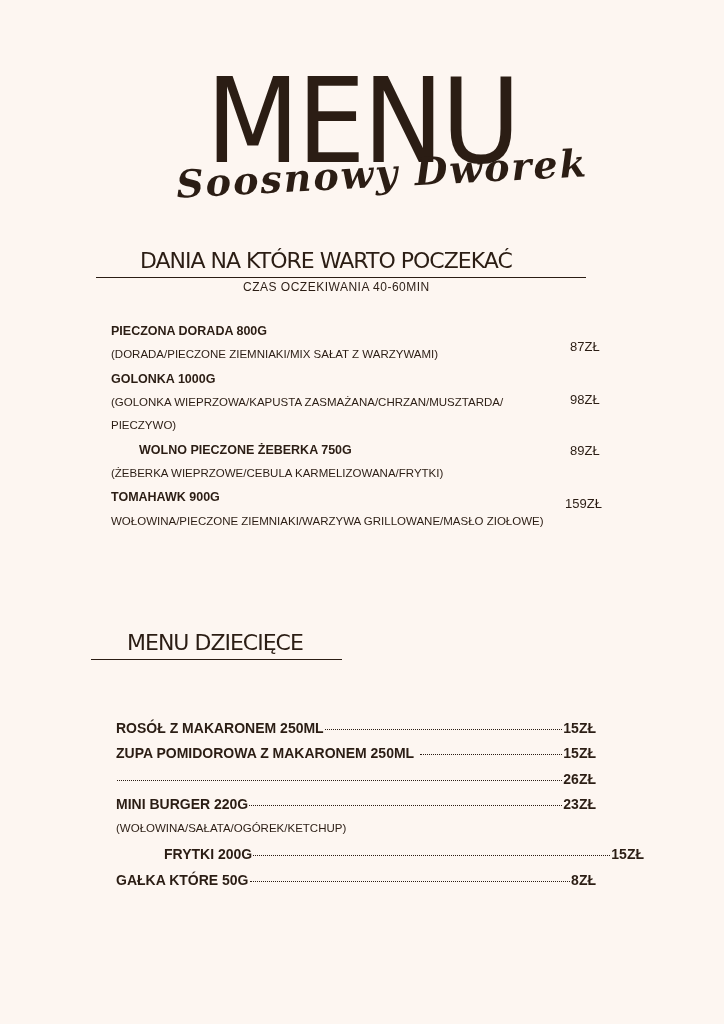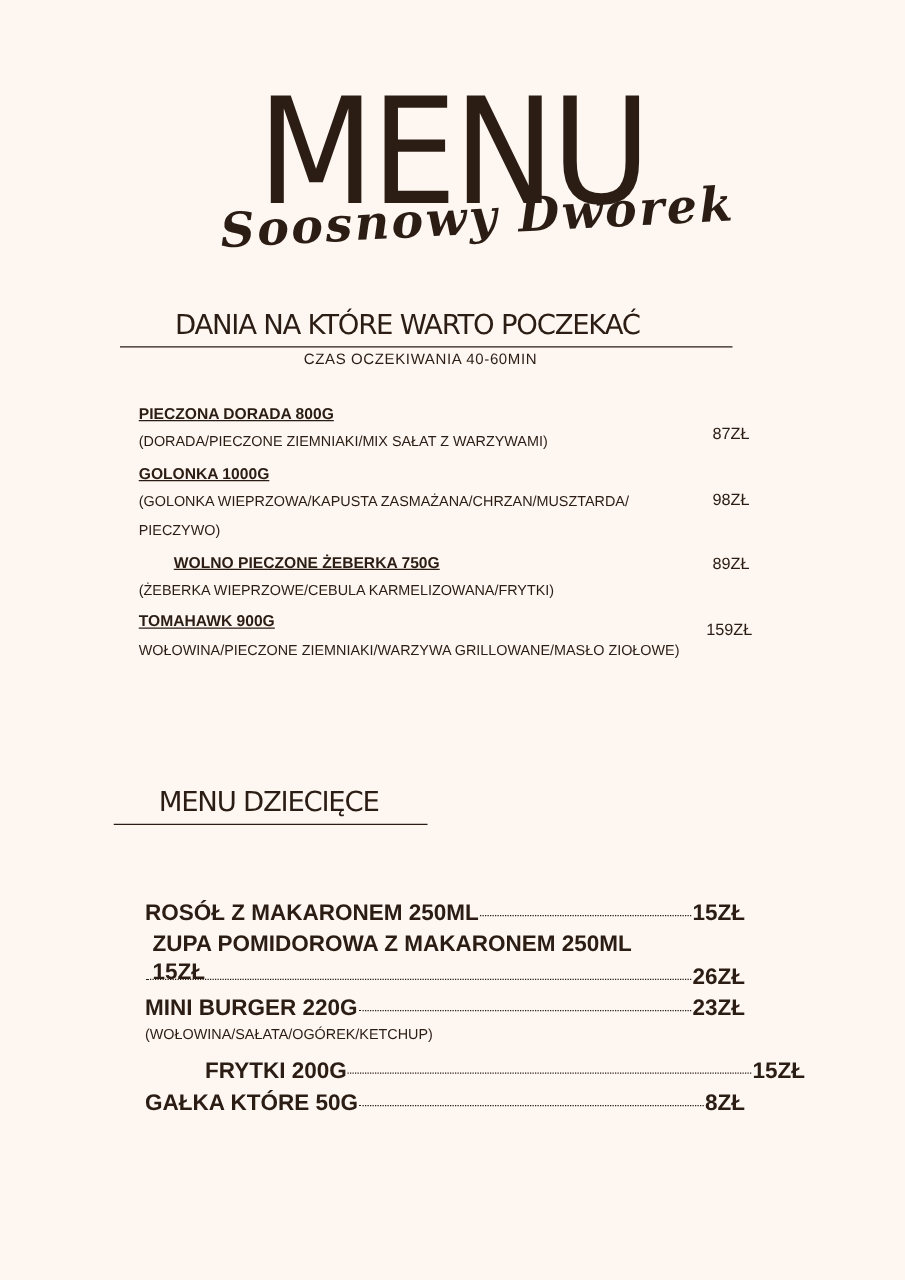--- a/index.html
+++ b/index.html
@@ -17,26 +17,26 @@
   .subtitle {
     left:0; width:724px; top:152px; text-align:center;
     font-family:"DejaVu Serif", serif; font-style:italic; font-weight:bold;
     font-size:38px; letter-spacing:2px; color:#2b1d14; transform:rotate(-3deg) translateX(20px);
   }
   .section-title {
     font-family:"DejaVu Sans", sans-serif; font-size:22px; letter-spacing:-1px; line-height:1;margin-left:36px;
   }
   .rule { height:1px; background:#2b1d14; }
   .caption { font-size:12px; letter-spacing:0.5px; }
-  .item-name { font-weight:bold; font-size:12.5px; letter-spacing:0;text-decoration:underline; }
+  .item-name { font-weight:bold; font-size:12.5px; letter-spacing:0; }
   .item-desc { font-size:11.5px; }
   .price { font-size:13px; }
   .row {
     position:absolute; left:116px; width:480px; display:flex; align-items:baseline;
-    font-weight:bold; font-size:18px;
+    font-weight:bold; font-size:14px;
   }
   .row .dots { flex:1; border-bottom:1px dotted #2b1d14; margin:0 1px; transform:translateY(-3px); }
 </style>
 </head>
 <body>
 
 <div class="abs menu-title">MENU</div>
 <div class="abs subtitle">Soosnowy Dworek</div>
 
 <div class="abs section-title" style="left:104px;top:250px;">DANIA NA KTÓRE WARTO POCZEKAĆ</div>
@@ -61,21 +61,21 @@
 <div class="abs price" style="left:565px;top:496px;">159ZŁ</div>
 
 <div class="abs section-title" style="left:91px;top:632px;">MENU DZIECIĘCE</div>
 <div class="abs rule" style="left:91px;top:659px;width:251px;"></div>
 
 <div class="row" style="top:720px;">
   <span>ROSÓŁ Z MAKARONEM 250ML</span>
     <span class="dots"></span>
     <span>15ZŁ</span>
 </div>
-<div class="row" style="top:745px;flex-direction:column;">
+<div class="row" style="top:745px;">
   <span>ZUPA POMIDOROWA Z MAKARONEM 250ML</span>
     <span class="dots" style="margin-left:6px;"></span>
     <span>15ZŁ</span>
 </div>
 <div class="row" style="top:771px;">
     <span class="dots"></span>
     <span>26ZŁ</span>
 </div>
 <div class="row" style="top:796px;">
   <span>MINI BURGER 220G</span>

